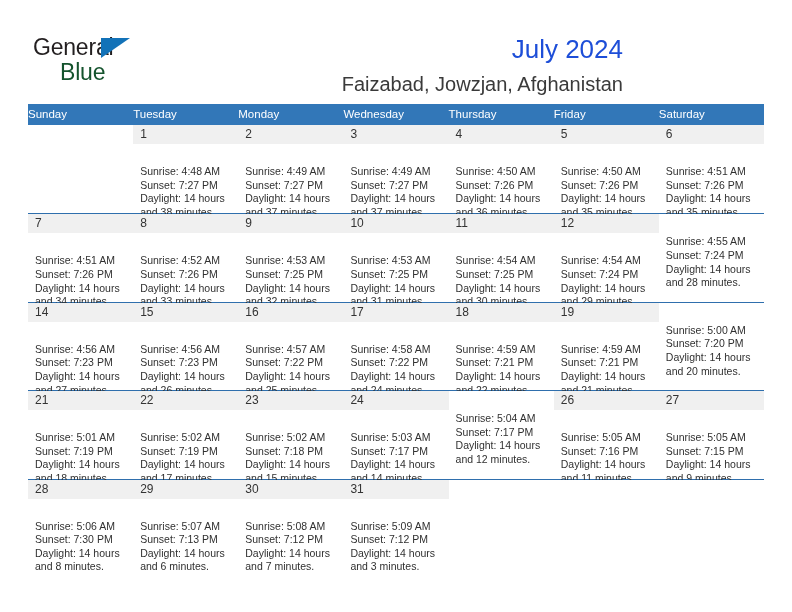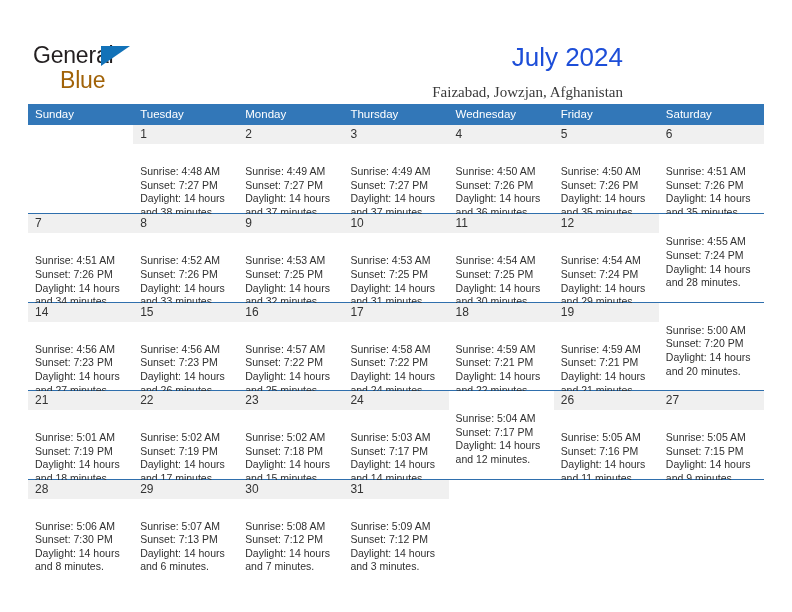--- a/index.html
+++ b/index.html
@@ -18,21 +18,21 @@
     position: relative;
     width: 792px;
     height: 612px;
     box-sizing: border-box;
   }
 
   
   .top {
     position: absolute;
     left: 0;
-    top: 8px;
+    top: 0;
     width: 656px;
     height: 100px;
   }
   .brand {
     position: absolute;
     left: 33px;
     top: 34px;
     width: 200px;
     height: 52px;
   }
@@ -58,63 +58,61 @@
     height: 0;
     border-left: 29px solid #1272b8;
     border-bottom: 20px solid transparent;
   }
   .brand-blue {
     position: absolute;
     left: 27px;
     top: 25px;
     font-size: 23px;
     letter-spacing: -0.2px;
-    color: #a16207;
+    color: #14532d;
     font-family: "Liberation Sans", sans-serif;
   }
 
   .title-block {
     position: absolute;
     right: 33px;
     top: 32px;
     text-align: right;
   }
   .cal-title {
     font-size: 26px;
     color: #1d4ed8;
     line-height: 34px;
     white-space: nowrap;
   }
   .cal-sub {
-    font-size: 15px;
+    font-size: 20px;
     color: #3a3a3a;
     line-height: 20px;
     margin-top: 8px;
     white-space: nowrap;
-    font-family: Liberation Serif, serif;
   }
 
   
   .cal {
     position: absolute;
     left: 28px;
     top: 104px;
     width: 736px;
   }
   .week-head {
     display: flex;
     background: #3277b8;
     height: 21px;
   }
   .week-head .hcell {
     flex: 1 1 0;
     color: #ffffff;
     font-size: 11.5px;
     line-height: 21px;
-    padding-left: 7px;
     box-sizing: border-box;
     white-space: nowrap;
   }
 
   .week {
     display: flex;
     border-top: 1.2px solid #2f6fad;
     height: 88.4px;
     box-sizing: border-box;
   }
@@ -171,22 +169,22 @@
     </div>
 
   </div>
 
   <div class="cal">
 
     <div class="week-head">
       <div class="hcell">Sunday</div>
       <div class="hcell">Tuesday</div>
       <div class="hcell">Monday</div>
+      <div class="hcell">Wednesday</div>
       <div class="hcell">Thursday</div>
-      <div class="hcell">Wednesday</div>
       <div class="hcell">Friday</div>
       <div class="hcell">Saturday</div>
     </div>
 
     <div class="week first">
       <div class="cell empty">
         <div class="daynum-band">
           <div class="daynum"></div>
         </div>
         <div class="details">

